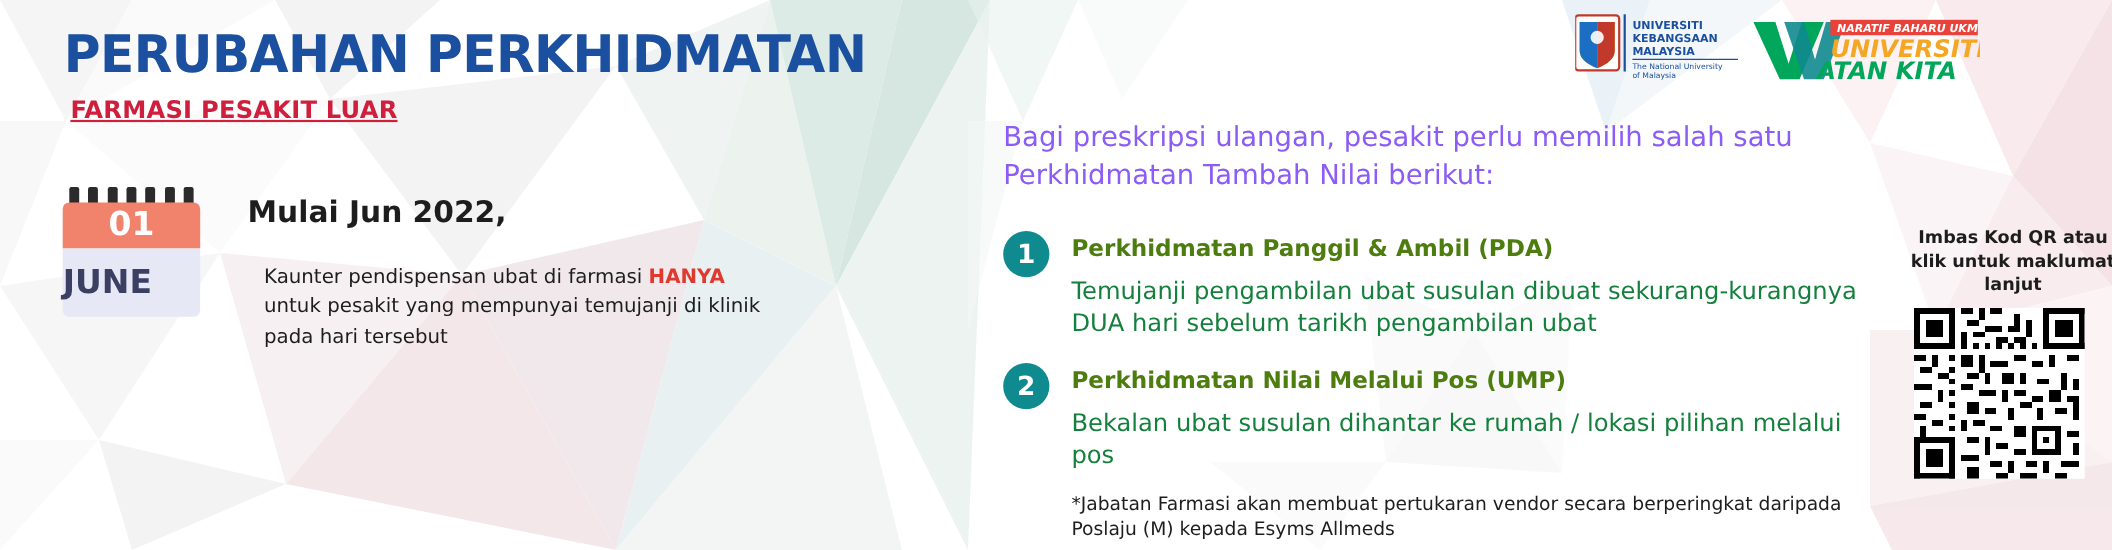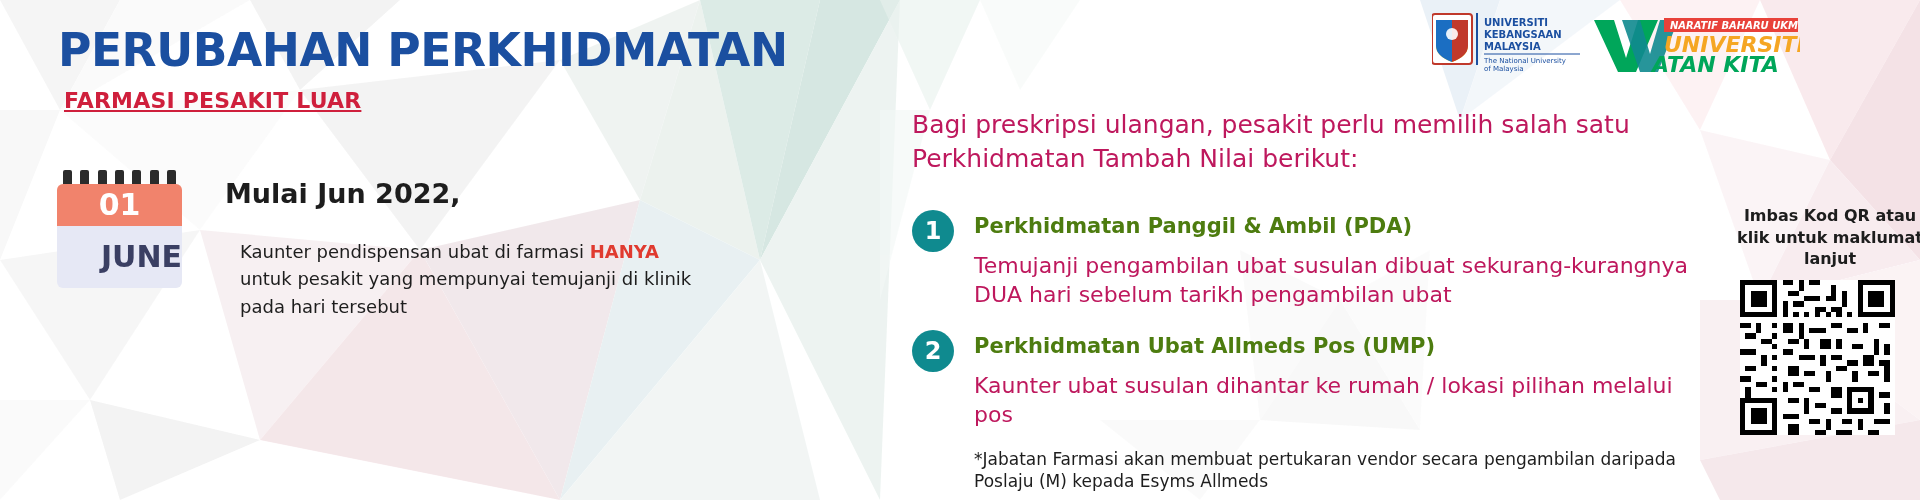--- a/index.html
+++ b/index.html
@@ -116,21 +116,21 @@
     font-weight: bold;
     font-family: "DejaVu Sans", sans-serif;
   }
   .cal-month {
     position: absolute;
     top: 58px;
     left: 0;
     width: 125px;
     height: 58px;
     line-height: 58px;
-    text-align: right;
+    text-align: left;
     color: #3a3f63;
     font-size: 30px;
     font-weight: bold;
     font-family: "DejaVu Sans", sans-serif;
   }
 
   .mulai {
     position: absolute;
     left: 225px;
     top: 178px;
@@ -157,21 +157,21 @@
   }
 
   
   .right-intro {
     position: absolute;
     left: 912px;
     top: 108px;
     width: 800px;
     font-size: 25px;
     line-height: 1.35;
-    color: #be185d;
+    color: #8b5cf6;
     font-family: "DejaVu Sans", sans-serif;
   }
 
   .svc {
     position: absolute;
     left: 912px;
     width: 790px;
   }
   .svc-1 { top: 210px; }
   .svc-2 { top: 330px; }
@@ -201,21 +201,21 @@
     font-family: "DejaVu Sans", sans-serif;
     white-space: nowrap;
   }
   .svc-body {
     position: absolute;
     left: 62px;
     top: 42px;
     width: 718px;
     font-size: 22px;
     line-height: 1.3;
-    color: #be185d;
+    color: #15803d;
     font-family: "DejaVu Sans", sans-serif;
   }
   .svc-note {
     position: absolute;
     left: 62px;
     top: 118px;
     width: 718px;
     font-size: 17px;
     line-height: 1.3;
     color: #1d1d1d;
@@ -350,23 +350,23 @@
   <div class="right-intro">Bagi preskripsi ulangan, pesakit perlu memilih salah satu Perkhidmatan Tambah Nilai berikut:</div>
 
   <div class="svc svc-1">
     <div class="num-badge">1</div>
     <div class="svc-head">Perkhidmatan Panggil &amp; Ambil (PDA)</div>
     <div class="svc-body">Temujanji pengambilan ubat susulan dibuat sekurang-kurangnya DUA hari sebelum tarikh pengambilan ubat</div>
   </div>
 
   <div class="svc svc-2">
     <div class="num-badge">2</div>
-    <div class="svc-head">Perkhidmatan Ubat Allmeds Pos (UMP)</div>
-    <div class="svc-body">Kaunter ubat susulan dihantar ke rumah / lokasi pilihan melalui pos</div>
-    <div class="svc-note">*Jabatan Farmasi akan membuat pertukaran vendor secara pengambilan daripada Poslaju (M) kepada Esyms Allmeds</div>
+    <div class="svc-head">Perkhidmatan Nilai Melalui Pos (UMP)</div>
+    <div class="svc-body">Bekalan ubat susulan dihantar ke rumah / lokasi pilihan melalui pos</div>
+    <div class="svc-note">*Jabatan Farmasi akan membuat pertukaran vendor secara berperingkat daripada Poslaju (M) kepada Esyms Allmeds</div>
   </div>
 
   <div class="qr-caption">Imbas Kod QR atau klik untuk maklumat lanjut</div>
   <div class="qr-box">
     <svg viewBox="0 0 29 29" width="155" height="155" shape-rendering="crispEdges">
       <rect width="29" height="29" fill="#ffffff"></rect>
       <g fill="#000000">
 
         <rect x="0" y="0" width="7" height="1"></rect>
           <rect x="0" y="6" width="7" height="1"></rect>

